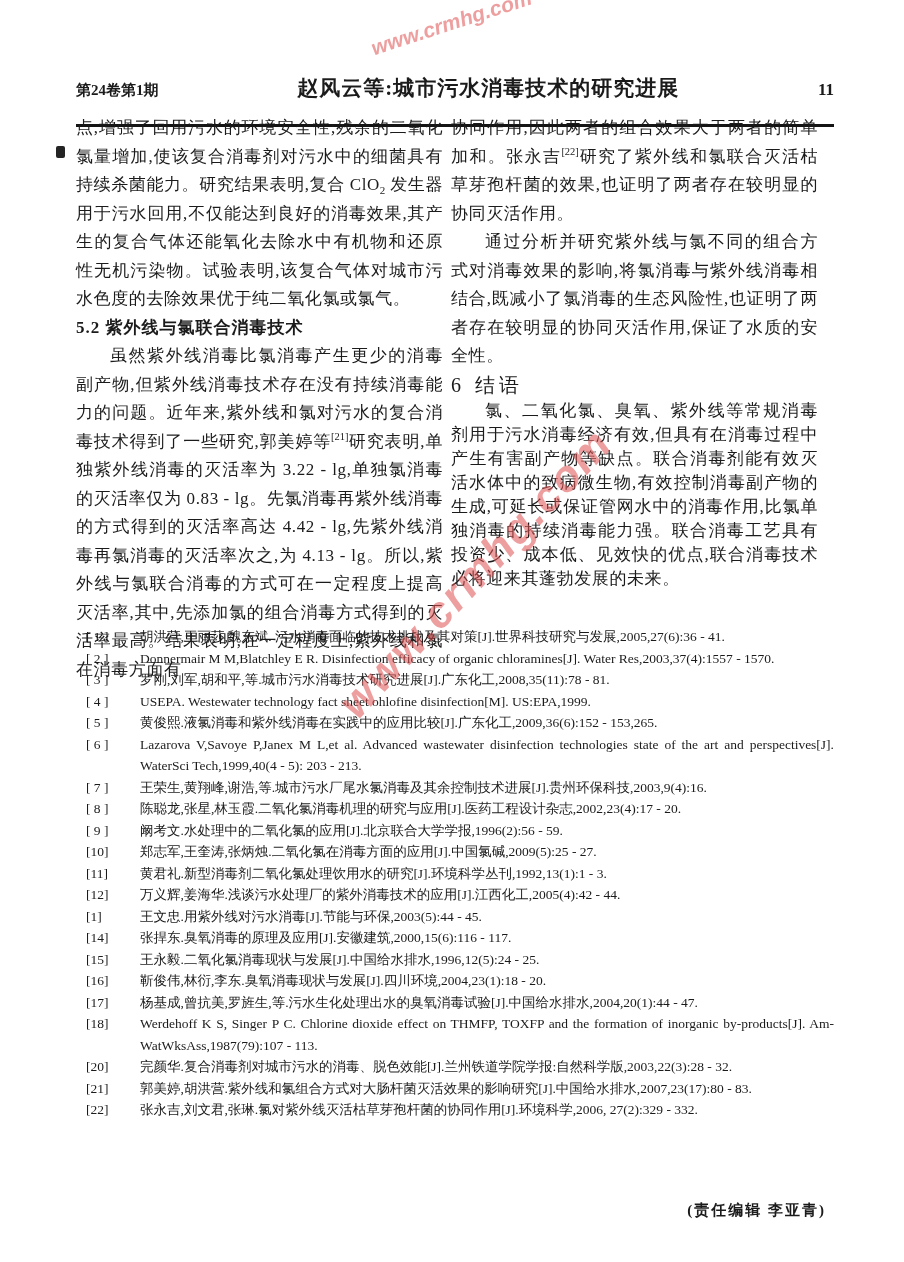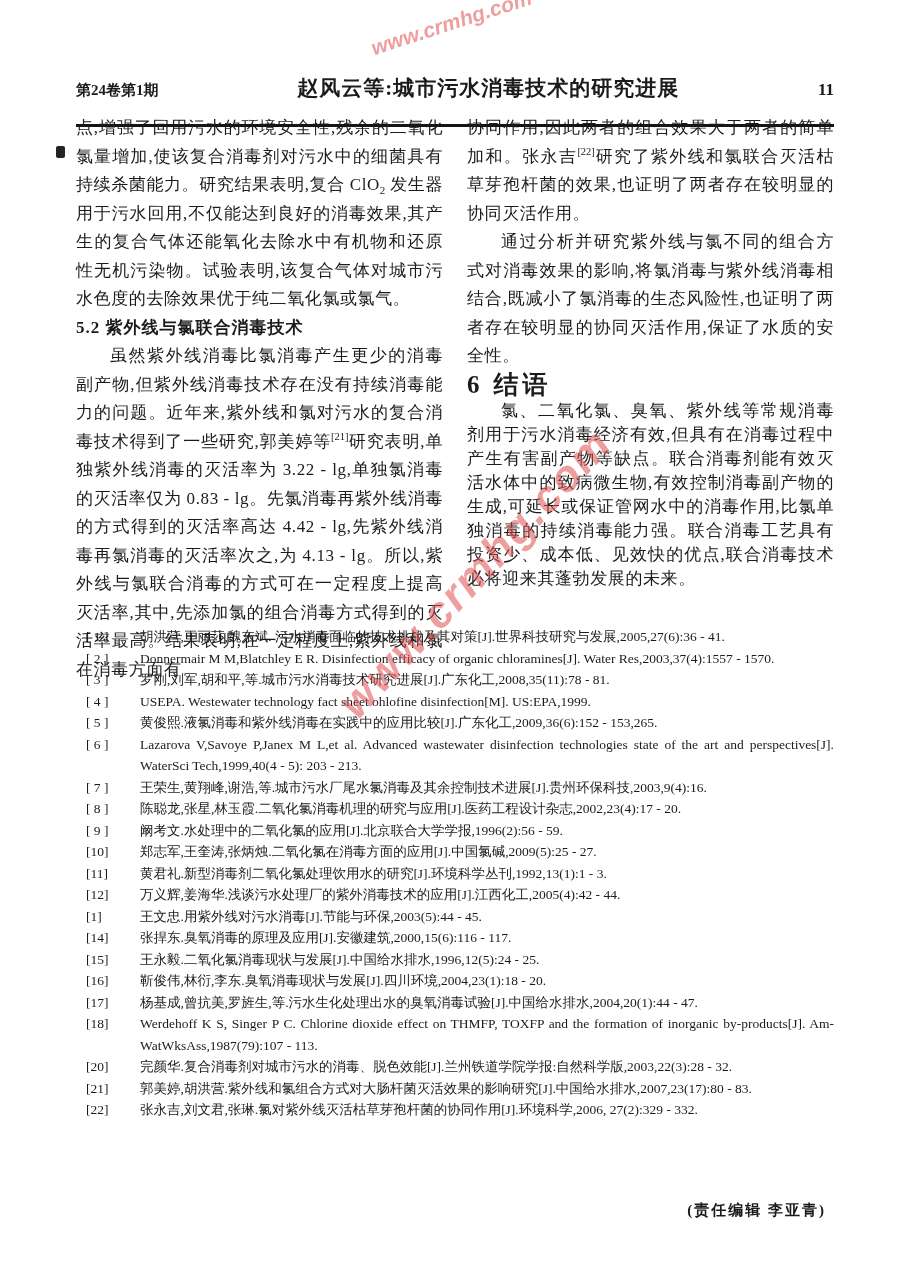--- a/index.html
+++ b/index.html
@@ -11,26 +11,26 @@
   
   .header{
     position:absolute;left:76px;top:74px;width:758px;
     display:flex;align-items:baseline;
     border-bottom:3px solid #141414;padding-bottom:22px;
   }
   .header-issue{font-size:15px;font-weight:bold;white-space:nowrap;}
   .header-title{flex:1;text-align:center;font-size:21px;font-weight:bold;letter-spacing:1px;}
   .header-page{font-size:17px;font-weight:bold;}
   
-  .columns{position:absolute;left:76px;top:114px;width:758px;display:flex;gap:24px;}
+  .columns{position:absolute;left:76px;top:114px;width:758px;display:flex;gap:8px;}
   .col{width:367px;font-size:17px;line-height:28.5px;text-align:justify;letter-spacing:0.6px;}
   .col p{margin:0;}
   .indent{text-indent:2em;}
   .h52{font-weight:bold;margin:4px 0 2px;letter-spacing:1px;}
-  .h6{font-size:25px;font-weight:700;margin:16px 0 10px;letter-spacing:4px;}
+  .h6{font-size:20px;font-weight:400;margin:16px 0 10px;letter-spacing:4px;}
   .h6 .h6num{margin-right:14px;letter-spacing:0;}
   .conclusion{line-height:24px;}
   sup.cite{font-size:10.5px;line-height:0;letter-spacing:0;}
   sub.chem{font-size:11px;line-height:0;letter-spacing:0;}
   
   .refs{position:absolute;left:86px;top:626px;width:748px;}
   .refs-title{text-align:center;font-weight:bold;font-size:15px;margin:0 0 9px 0;letter-spacing:1px;}
   .ref-item{
     display:grid;grid-template-columns:44px 1fr;column-gap:10px;
     font-size:13.5px;line-height:21.5px;text-align:justify;

